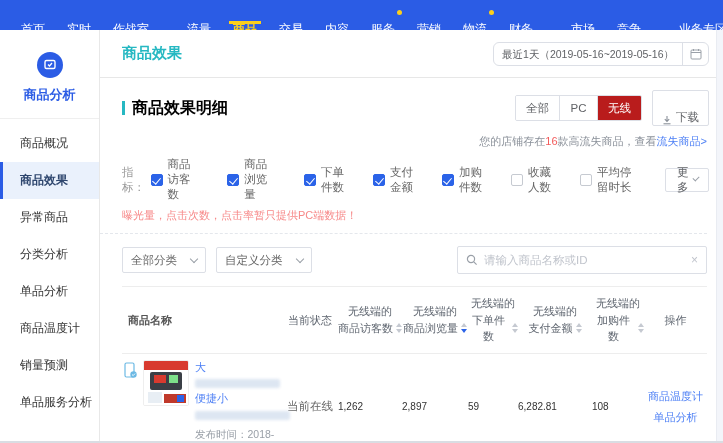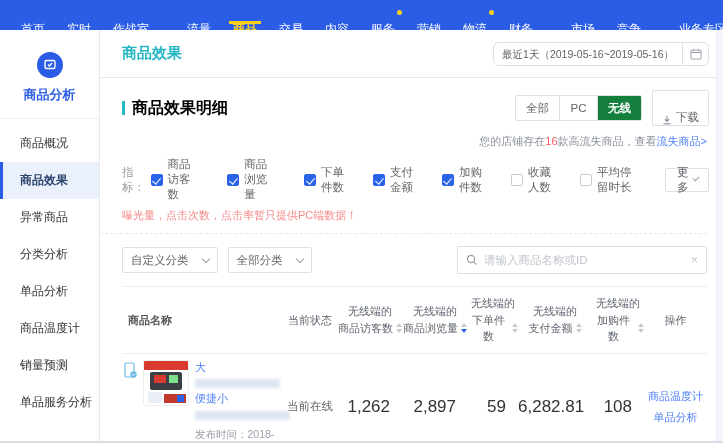--- a/index.html
+++ b/index.html
@@ -36,21 +36,21 @@
   .date-cal { width:26px; border-left:1px solid #dcdfe6; display:flex; align-items:center; justify-content:center; }
 
   
   .section-row { display:flex; align-items:center; justify-content:space-between; padding:12px 14px 6px 22px; }
   .sec-title { display:flex; align-items:center; font-size:16px; font-weight:bold; color:#000000; }
   .sec-bar { width:3px; height:14px; background:#26b8c2; margin-right:7px; }
   .seg-wrap { display:flex; align-items:center; }
   .seg-group { display:flex; border:1px solid #dcdfe6; border-radius:2px; overflow:hidden; }
   .seg { min-width:38px; padding:0 10px; height:24px; line-height:24px; text-align:center; font-size:11.5px; color:#606266; background:#fff; border-right:1px solid #dcdfe6; cursor:pointer; }
   .seg:last-child { border-right:none; }
-  .seg.active { background:#15803d; color:#fff;font-weight:bold; }
+  .seg.active { background:#b91c1c; color:#fff; }
   .dl-btn { margin-left:10px; height:36px; padding:0 9px; border:1px solid #dcdfe6; border-radius:2px; background:#fff; font-size:11.5px; color:#606266; display:flex; align-items:flex-end; gap:4px; cursor:pointer; }
 
   
   .notice { text-align:right; padding:2px 16px 0 0; font-size:11px; color:#8a9099; }
   .notice .red { color:#f25b5b; }
   .notice a { color:#4e80f5; text-decoration:none; cursor:pointer; }
 
   
   .metric-row { display:flex; align-items:center; padding:8px 14px 0 22px; font-size:11.5px; color:#666; }
   .metric-label { color:#999; margin-right:5px; }
@@ -76,21 +76,21 @@
   .tr { display:grid; grid-template-columns:160px 56px 64px 66px 50px 74px 52px 1fr; align-items:center; }
   .thead { border-bottom:1px solid #ededed; padding:8px 0; color:#5f6670; font-size:11px; }
   .th { text-align:center; line-height:1.5; }
   .th.left { text-align:left; padding-left:6px; color:#555; font-weight:bold; }
   .h2wrap { display:inline-flex; align-items:center; gap:3px; }
   .carets { display:inline-flex; flex-direction:column; gap:2px; cursor:pointer; }
   .c-up { width:0; height:0; border-left:3.5px solid transparent; border-right:3.5px solid transparent; border-bottom:4px solid #c5c9d1; }
   .c-dn { width:0; height:0; border-left:3.5px solid transparent; border-right:3.5px solid transparent; border-top:4px solid #c5c9d1; }
   .c-dn.on { border-top-color:#2b63e8; }
   .row { border-bottom:1px solid #f0f0f0; padding:6px 0; min-height:60px; }
-  .td-num { text-align:right; padding-right:12px; font-size:17px; color:#333; }
+  .td-num { padding-right:12px; font-size:10px; color:#333; }
   .td-status { text-align:center; font-size:11.5px; color:#666; }
   .prod { display:flex; align-items:flex-start; gap:6px; padding-left:2px; }
   .phone-ic { flex:none; margin-top:2px; }
   .thumb { width:46px; height:46px; border:1px solid #eee; flex:none; border-radius:2px; overflow:hidden; }
   .pinfo { flex:1; min-width:0; }
   .pname { font-size:11px; color:#4e80f5; line-height:1.45; cursor:pointer; word-break:break-all; }
   .redact { display:inline-block; height:9px; border-radius:2px; background:#dde6f2; filter:blur(1.5px); vertical-align:middle; }.rw85{width:85px}.rw95{width:95px}
   .ptime { font-size:10.5px; color:#9aa0a8; margin-top:5px; }
   .td-act { text-align:center; font-size:11px; }
   .td-act a { display:block; color:#4e80f5; text-decoration:none; line-height:1.9; cursor:pointer; }
@@ -224,25 +224,25 @@
         <button class="more-btn">
             <span>更多</span>
             <span class="chev"></span>
           </button>
       </div>
 
       <div class="warn-note">曝光量，点击次数，点击率暂只提供PC端数据！</div>
 
       <div class="toolbar">
         <div class="select">
+            <span>全部分类</span>
+            <span class="chev"></span>
+          </div>
+        <div class="select">
             <span>自定义分类</span>
-            <span class="chev"></span>
-          </div>
-        <div class="select">
-            <span>全部分类</span>
             <span class="chev"></span>
           </div>
         <div class="search-box">
           <svg width="12" height="12" viewBox="0 0 12 12">
               <circle cx="5" cy="5" r="3.6" fill="none" stroke="#9aa0a8" stroke-width="1.2"></circle>
               <line x1="7.8" y1="7.8" x2="10.6" y2="10.6" stroke="#9aa0a8" stroke-width="1.2"></line>
             </svg>
           <input type="text" placeholder="请输入商品名称或ID" style="">
           <span class="clear-x">×</span>
         </div>

